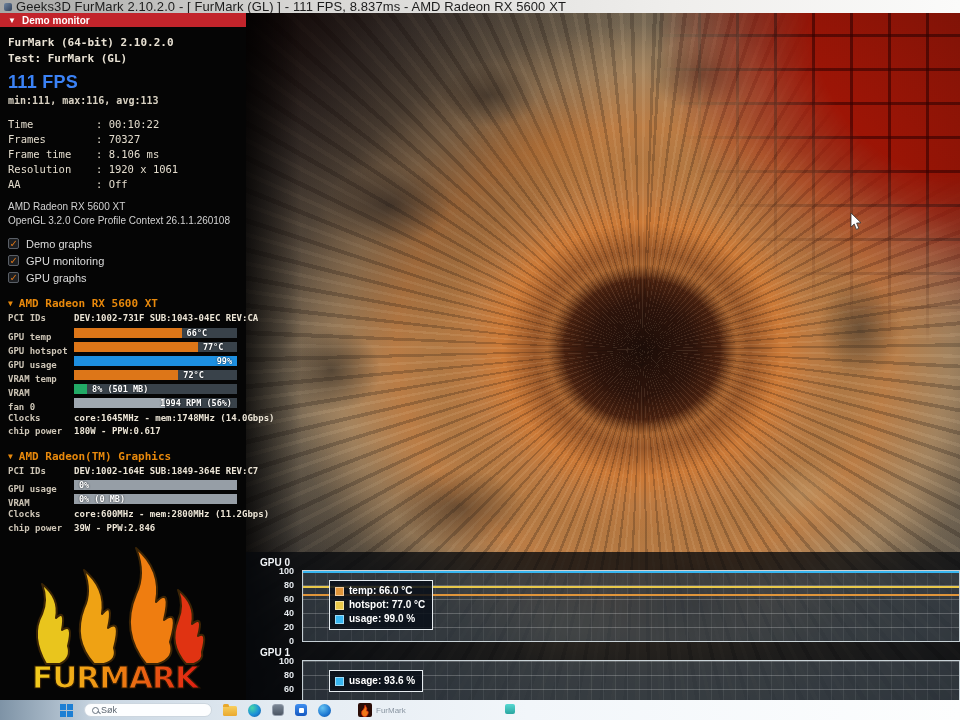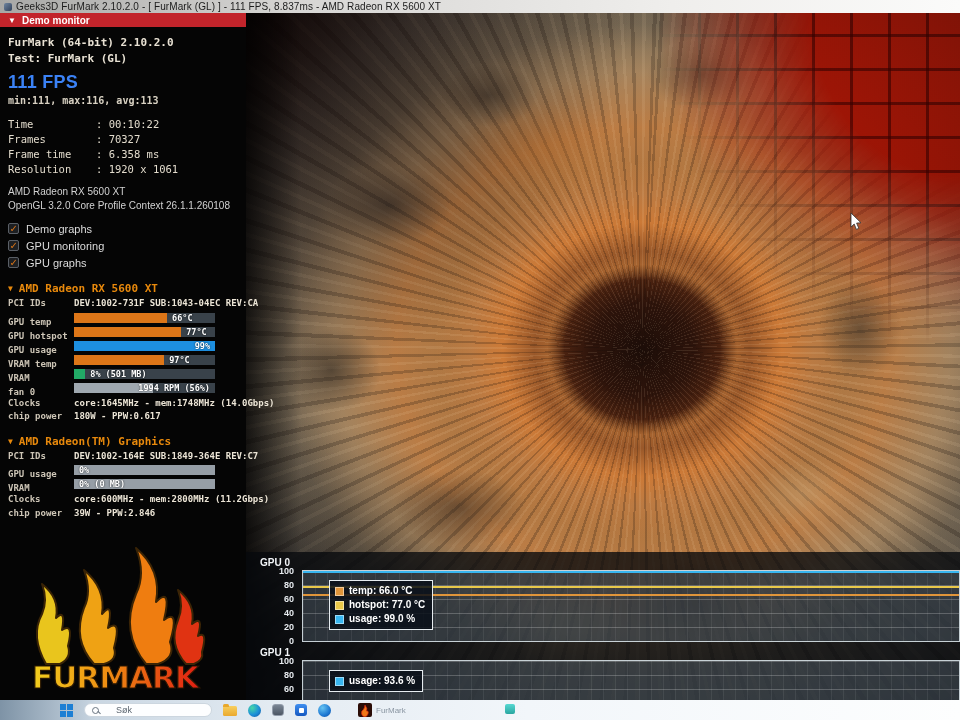--- a/index.html
+++ b/index.html
@@ -6,21 +6,21 @@
   html,body { width:960px; height:720px; overflow:hidden; background:#000; }
   body { font-family:"Liberation Sans", sans-serif; }
   #screen { position:relative; width:960px; height:720px; background:#000; overflow:hidden; }
 
   
   .titlebar { position:absolute; left:0; top:0; width:960px; height:13px;
     background:linear-gradient(90deg,#a8a8a6 0%,#d6d5d3 30%,#efeeec 70%,#fbfbfa 100%);
     display:flex; align-items:center; gap:4px; padding-left:4px; }
   .titleicon { width:8px; height:8px; border-radius:2px;
     background:linear-gradient(135deg,#6f85a0,#30405a); flex:0 0 auto; }
-  .titletext { font-size:10px; color:#1c1c1c; white-space:nowrap; letter-spacing:.1px; }
+  .titletext { font-size:13px; color:#1c1c1c; white-space:nowrap; letter-spacing:.1px; }
 
   
   .panel { position:absolute; left:0; top:13px; width:246px; height:687px; background:#050505;
     color:#ddd6c8; font-family:"DejaVu Sans Mono", monospace; }
   .demo-hdr { height:14px; background:#c2242b; color:#fff; display:flex; align-items:center;
     gap:6px; padding-left:8px; font-family:"Liberation Sans",sans-serif;
     font-size:10px; font-weight:bold; }
   .demo-hdr .tri { font-size:8px; }
   .panel-body { padding:9px 8px 0 8px; }
   .appline { font-size:11px; font-weight:bold; color:#e9e2d4; }
@@ -41,21 +41,21 @@
   .clabel { font-family:"Liberation Sans",sans-serif; font-size:11px; color:#dcdcdc; }
 
   .sechdr { margin-top:11px; display:flex; align-items:center; gap:6px;
     color:#e8890c; font-size:11px; font-weight:bold; }
   .sechdr .tri { font-size:8px; }
   .irow { display:flex; font-size:9px; font-weight:bold; line-height:13.5px; color:#d9d2c3; }
   .irow .il { width:66px; flex:0 0 auto; color:#cdc5b6; }
   .irow .iv { color:#ece5d6; white-space:nowrap; }
   .brow { display:flex; align-items:center; height:14px; }
   .brow .bl { width:66px; flex:0 0 auto; font-size:9px; font-weight:bold; color:#cdc5b6;margin-top:8px; }
-  .track { position:relative; width:141px; height:10px; background:#39424a; overflow:hidden; }
+  .track { position:relative; width:163px; height:10px; background:#39424a; overflow:hidden; }
   .sec2 .track { background:#969ea6; }
   .track .fill { position:absolute; left:0; top:0; bottom:0; width:0; }
   .track .bt { position:absolute; top:0; font-size:8.5px; font-weight:bold; color:#fff;
     line-height:10px; white-space:nowrap; text-shadow:0 0 2px rgba(0,0,0,.8); }
   .mt2{margin-top:2px}
 
   
   .logo { position:absolute; left:8px; bottom:6px; width:214px; height:158px; }
 
   
@@ -112,21 +112,21 @@
     color:#fff; line-height:14px; white-space:nowrap; }
   .sw { width:9px; height:9px; border:1px solid rgba(255,255,255,.5); flex:0 0 auto; }
 
   
   .taskbar { position:absolute; left:0; top:700px; width:960px; height:20px;
     background:linear-gradient(90deg,#7e93a6 0%,#c9d6e2 10%,#e3ebf2 28%,#f2f6fa 55%,#fdfefe 100%);
     display:flex; align-items:center; gap:11px; padding-left:60px; }
   .winlogo { width:13px; height:13px; display:grid; grid-template-columns:6px 6px; gap:1px; cursor:pointer; }
   .winlogo span { background:#1d7fd4; width:6px; height:6px; }
   .searchpill { width:128px; height:14px; background:#fdfeff; border:1px solid #ccd6df;
-    border-radius:8px; display:flex; align-items:center; gap:17px; padding-left:7px; cursor:text; }
+    border-radius:8px; display:flex; align-items:center; gap:2px; padding-left:7px; cursor:text; }
   .mag { width:7px; height:7px; border:1.4px solid #6b7682; border-radius:50%; position:relative; flex:0 0 auto; }
   .mag::after { content:""; position:absolute; width:4px; height:1.4px; background:#6b7682;
     transform:rotate(45deg); right:-3px; bottom:-1px; }
   .searchtext { font-size:9px; color:#5c6670; }
   .tbicon { cursor:pointer; flex:0 0 auto; }
   .folder { width:14px; height:10px; background:linear-gradient(#f8cf5e,#eaa92e); border-radius:1.5px; position:relative; margin-top:2px; }
   .folder::before { content:""; position:absolute; top:-2px; left:0; width:6px; height:3px;
     background:#e8a82c; border-radius:1.5px 1.5px 0 0; }
   .edge { width:13px; height:13px; border-radius:50%;
     background:radial-gradient(circle at 32% 30%, #45d6a8 0%, #1b8fd8 55%, #14509e 100%); }
@@ -180,26 +180,30 @@
         <div class="srow">
             <span class="sk">Time</span>
             <span class="sv">00:10:22</span>
           </div>
         <div class="srow">
             <span class="sk">Frames</span>
             <span class="sv">70327</span>
           </div>
         <div class="srow">
             <span class="sk">Frame time</span>
-            <span class="sv">6.358 ms</span>
+            <span class="sv">8.106 ms</span>
           </div>
         <div class="srow">
             <span class="sk">Resolution</span>
             <span class="sv">1920 x 1061</span>
           </div>
+        <div class="srow">
+            <span class="sk">AA</span>
+            <span class="sv">Off</span>
+          </div>
       </div>
 
       <div class="gpuname">AMD Radeon RX 5600 XT</div>
       <div class="glline">OpenGL 3.2.0 Core Profile Context 26.1.1.260108</div>
 
       <div class="checks">
         <div class="crow">
           <span class="cbox">✓</span>
           <span class="clabel">Demo graphs</span>
         </div>
@@ -239,21 +243,21 @@
         <span class="bl">GPU usage</span>
         <span class="track">
             <span class="fill" style="width: 100%; background: rgb(29, 143, 224);"></span>
             <span class="bt" style="right: 5px;">99%</span>
           </span>
       </div>
       <div class="brow">
         <span class="bl">VRAM temp</span>
         <span class="track">
             <span class="fill" style="width: 64%; background: rgb(221, 118, 24);"></span>
-            <span class="bt" style="left: calc(64% + 5px);">97°C</span>
+            <span class="bt" style="left: calc(64% + 5px);">72°C</span>
           </span>
       </div>
       <div class="brow">
         <span class="bl">VRAM</span>
         <span class="track">
             <span class="fill" style="width: 8%; background: rgb(34, 170, 102);"></span>
             <span class="bt" style="left: calc(8% + 5px);">8% (501 MB)</span>
           </span>
       </div>
       <div class="brow">

